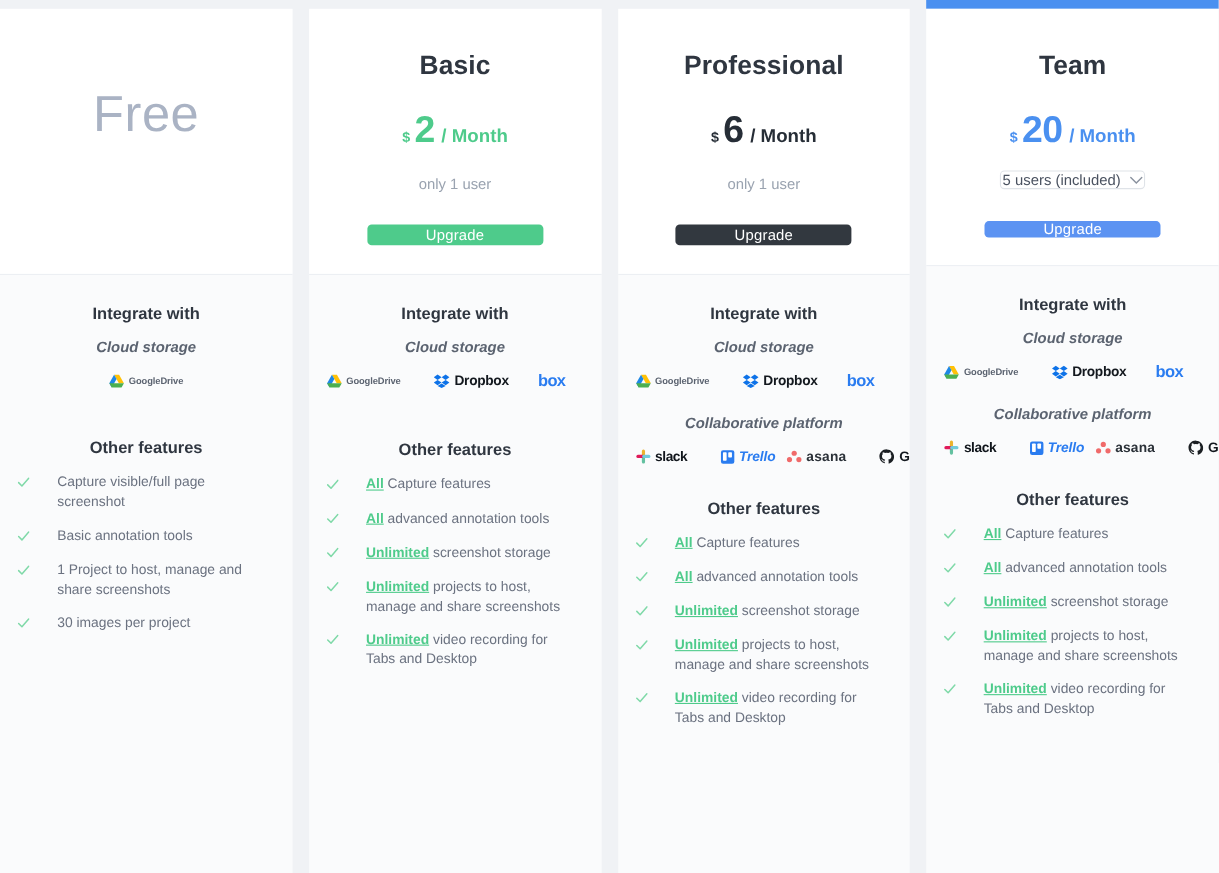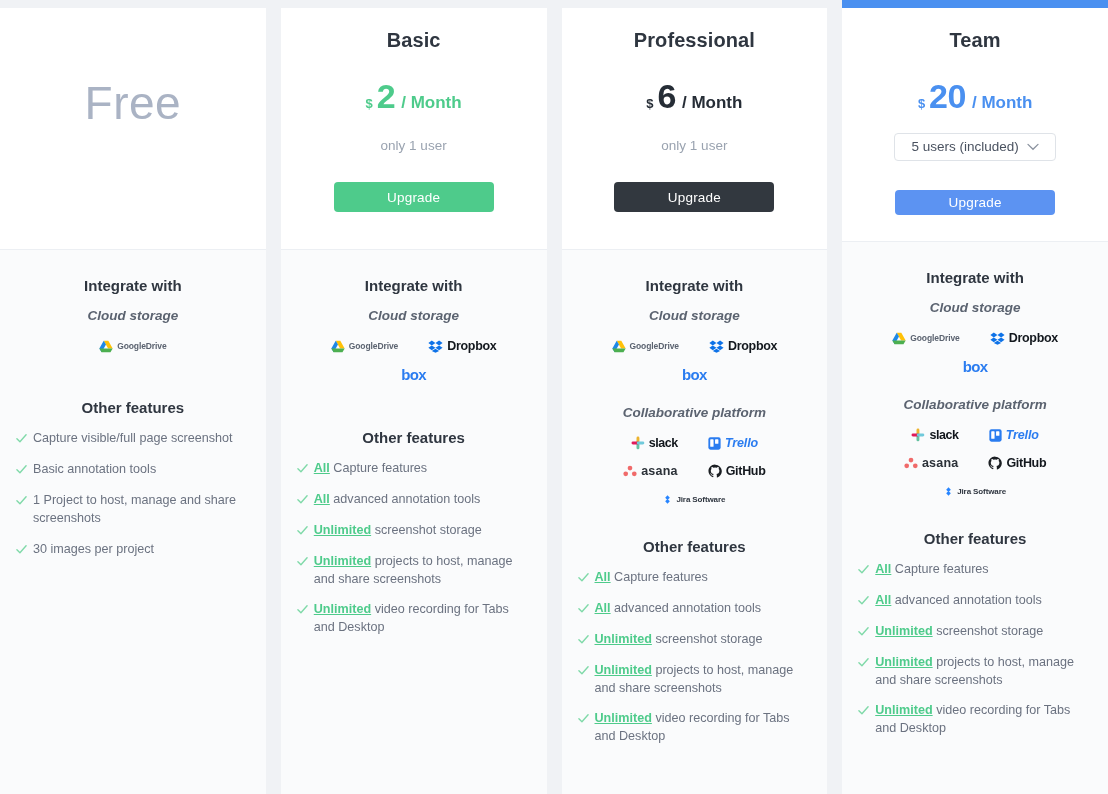--- a/index.html
+++ b/index.html
@@ -35,25 +35,25 @@
     padding: 14px 18px 26px;
     text-align: center;
     height: 242px;
     display: flex;
     flex-direction: column;
     align-items: center;
   }
   .plan-head.head-team { height: 234px; }
 
   .plan-name {
-    font-size: 20px;
+    font-size: 24px;
     font-weight: bold;
     color: #2f3640;
     letter-spacing: .1px;
-    margin-top: 7px;
+    margin-top: 24px;
   }
   .free-word {
     font-size: 46px;
     color: #aab3c4;
     font-weight: 400;
     margin-top: 54px;
     letter-spacing: .5px;
   }
   .price-row {
     margin-top: 27px;
@@ -70,21 +70,21 @@
   .c-dark  { color: #262d36; }
   .c-blue  { color: #4a90f0; }
 
   .plan-note {
     margin-top: 25px;
     font-size: 13.5px;
     color: #9aa3b0;
   }
   .users-select {
     margin-top: 20px;
-    width: 162px;
+    width: 132px;
     height: 32px;
     border: 1px solid #dfe3e8;
     border-radius: 4px;
     background: #fff;
     display: flex;
     align-items: center;
     justify-content: center;
     gap: 8px;
     font-size: 13.5px;
     color: #4a5260;
@@ -130,21 +130,21 @@
   .sub-title {
     text-align: center;
     font-size: 13.5px;
     font-style: italic;
     font-weight: 600;
     color: #5b6370;
     margin-bottom: 14px;
   }
   .sub-title.second { margin-top: 22px; }
 
-  .logo-rows { display: flex; flex-direction: column; align-items: center; gap: 10px; }
+  .logo-rows { display: flex; flex-direction: row; align-items: center; gap: 10px; }
   .logo-row {
     display: flex;
     justify-content: center;
     align-items: center;
     gap: 30px;
     width: 100%;
   }
   .logo {
     display: inline-flex;
     align-items: center;
@@ -157,21 +157,21 @@
   .logo-text.asana { font-size: 12.5px; color: #2b3138; letter-spacing: .2px; }
   .logo-text.github { font-size: 12.5px; color: #13181e; letter-spacing: -.3px; }
   .logo-text.trello { font-size: 12.5px; color: #2a7cf0; font-style: italic; font-weight: 700; }
   .logo-text.jira { font-size: 8px; color: #2f3640; font-weight: 700; }
   .logo-text.box { font-size: 15px; color: #2a7cf0; font-weight: 700; letter-spacing: -.6px; }
 
   .feat-list { margin-top: 4px; }
   .feat-item {
     display: flex;
     align-items: flex-start;
-    gap: 6px;
+    gap: 25px;
     font-size: 12.6px;
     color: #6b7280;
     line-height: 1.42;
     margin-bottom: 13px;
     padding-right: 4px;
   }
   .check {
     flex: none;
     width: 11px; height: 11px;
     margin-top: 3px;

